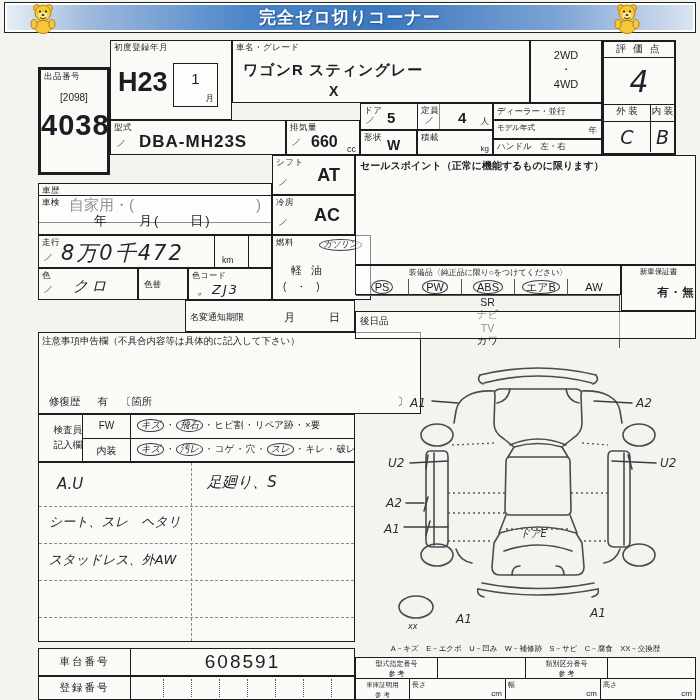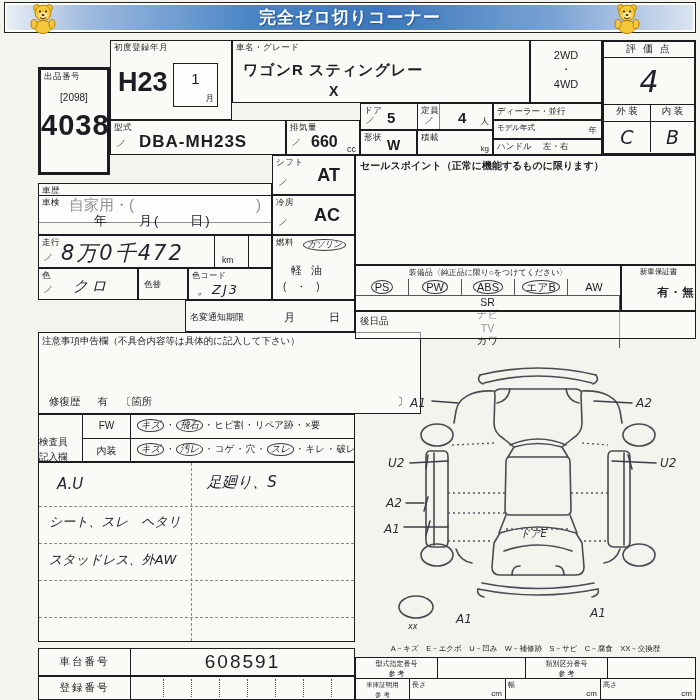--- a/index.html
+++ b/index.html
@@ -89,21 +89,21 @@
   </div>
 
   <div class="bx" style="left:530px;top:40px;width:72px;height:63px;">
     <div style="text-align:center;margin-top:7px;font-size:11px;line-height:1.3;">
       <div>2WD</div>
       <div>・</div>
       <div>4WD</div>
     </div>
   </div>
 
-  <div class="bx" style="left:602px;top:40px;width:94px;height:115px;border-width:2.5px;">
+  <div class="bx" style="left:602px;top:40px;width:74px;height:115px;border-width:2.5px;">
     <div class="cell" style="left:0;top:0;right:0;height:16px;border-bottom:1.6px solid #1b1b20;text-align:center;font-size:10px;letter-spacing:2px;">評 価 点</div>
     <div class="cell ctr hw" style="left:0;top:16px;right:0;height:47px;border-bottom:1.6px solid #1b1b20;font-size:30px;">4</div>
     <div class="cell" style="left:0;top:63px;width:47px;height:17px;border-bottom:1.6px solid #1b1b20;border-right:1.6px solid #1b1b20;text-align:center;font-size:9.5px;">外 装</div>
     <div class="cell" style="left:47px;top:63px;right:0;height:17px;border-bottom:1.6px solid #1b1b20;text-align:center;font-size:9.5px;">内 装</div>
     <div class="cell ctr hw" style="left:0;top:80px;width:47px;height:30px;border-right:1.6px solid #1b1b20;font-size:19px;">C</div>
     <div class="cell ctr hw" style="left:47px;top:80px;right:0;height:30px;font-size:19px;">B</div>
   </div>
 
   <div class="bx" style="left:110px;top:120px;width:176px;height:35px;">
     <span class="lbl">型式</span>
@@ -139,21 +139,21 @@
   </div>
 
   <div class="bx" style="left:493px;top:103px;width:109px;height:17px;">
     <div style="font-size:8.5px;margin:2px 0 0 3px;white-space:nowrap;">ディーラー・並行</div>
   </div>
   <div class="bx" style="left:493px;top:120px;width:109px;height:19px;">
     <div style="font-size:7.5px;margin:2px 0 0 3px;">モデル年式</div>
     <div style="position:absolute;right:4px;bottom:1px;font-size:8.5px;">年</div>
   </div>
   <div class="bx" style="left:493px;top:139px;width:109px;height:16px;">
-    <div style="font-size:8.5px;margin:1px 0 16px 3px;white-space:nowrap;font-family:Liberation Mono, monospace;">
+    <div style="font-size:8.5px;margin:1px 0 16px 3px;white-space:nowrap;">
       <span>ハンドル</span>
       <span style="margin-left:6px;">左・右</span>
     </div>
   </div>
 
   <div class="bx" style="left:38px;top:155px;width:234px;height:40px;margin-top:28px;">
     <span class="lbl">車歴</span>
     <div style="position:absolute;left:30px;top:12px;font-size:15px;">自家用・(</div>
     <div style="position:absolute;right:10px;top:12px;font-size:15px;">)</div>
   </div>
@@ -175,21 +175,21 @@
 
   <div class="bx" style="left:38px;top:235px;width:234px;height:33px;">
     <span class="lbl">走行</span>
     <span class="tickm" style="left:4px;bottom:3px;">ノ</span>
     <div class="hw" style="position:absolute;left:22px;top:3px;font-size:21px;letter-spacing:2px;">8万0千472</div>
     <div style="position:absolute;left:175px;top:0;bottom:0;border-left:1.4px solid #1b1b20;"></div>
     <div style="position:absolute;left:209px;top:0;bottom:0;border-left:1.4px solid #1b1b20;"></div>
     <div style="position:absolute;left:183px;bottom:2px;font-size:8.5px;">km</div>
   </div>
 
-  <div class="bx" style="left:272px;top:235px;width:83px;height:65px;">
+  <div class="bx" style="left:272px;top:235px;width:99px;height:65px;">
     <span class="lbl">燃料</span>
     <div class="hw circ" style="position:absolute;right:8px;top:3px;font-size:8.5px;">ガソリン</div>
     <div style="position:absolute;left:18px;top:27px;font-size:11px;letter-spacing:3px;">軽 油</div>
     <div style="position:absolute;left:10px;top:44px;font-size:10px;">(　・　)</div>
   </div>
 
   <div class="bx" style="left:38px;top:268px;width:100px;height:32px;">
     <span class="lbl">色</span>
     <span class="tickm" style="left:4px;bottom:3px;">ノ</span>
     <div class="hw" style="position:absolute;left:34px;top:8px;font-size:15px;letter-spacing:3px;">クロ</div>
@@ -211,21 +211,21 @@
     <div style="font-size:9.5px;margin:2px 0 0 3px;">注意事項申告欄（不具合内容等は具体的に記入して下さい）</div>
     <div style="position:absolute;left:10px;bottom:4px;font-size:10.5px;">
       <span>修復歴</span>
       <span style="margin-left:14px;">有</span>
       <span style="margin-left:10px;">〔箇所</span>
     </div>
     <div style="position:absolute;right:12px;bottom:4px;font-size:10.5px;">〕</div>
   </div>
 
   <div class="bx" style="left:38px;top:414px;width:317px;height:48px;">
-    <div class="cell" style="left:0;top:0;width:44px;height:48px;border-right:1.4px solid #1b1b20;text-align:left;font-size:9.5px;padding-top:19px;line-height:1.6;">
+    <div class="cell" style="left:0;top:0;width:44px;height:48px;border-right:1.4px solid #1b1b20;text-align:right;font-size:9.5px;padding-top:7px;line-height:1.6;">
       <div>検査員</div>
       <div>記入欄</div>
     </div>
     <div class="cell" style="left:44px;top:0;width:48px;height:24px;border-right:1.4px solid #1b1b20;border-bottom:1.4px solid #1b1b20;text-align:center;font-size:10px;padding-top:5px;">FW</div>
     <div class="cell" style="left:92px;top:0;right:0;height:24px;border-bottom:1.4px solid #1b1b20;font-size:9.5px;padding:4px 0 0 6px;white-space:nowrap;">
       <span class="hw circ">キズ</span><span class="sep">・</span><span class="hw circ">飛石</span><span class="sep">・</span><span>ヒビ割</span><span class="sep">・</span><span>リペア跡</span><span class="sep">・</span><span>×要</span>
     </div>
     <div class="cell" style="left:44px;top:24px;width:48px;height:24px;border-right:1.4px solid #1b1b20;text-align:center;font-size:10px;padding-top:5px;">内装</div>
     <div class="cell" style="left:92px;top:24px;right:0;height:24px;font-size:9.5px;padding:4px 0 0 6px;white-space:nowrap;">
       <span class="hw circ">キズ</span><span class="sep">・</span><span class="hw circ">汚レ</span><span class="sep">・</span><span>コゲ</span><span class="sep">・</span><span>穴</span><span class="sep">・</span><span class="hw circ">スレ</span><span class="sep">・</span><span>キレ</span><span class="sep">・</span><span>破レ</span>
@@ -256,21 +256,21 @@
     <div class="dotv" style="left:208px;"></div>
     <div class="dotv" style="left:236px;"></div>
     <div class="dotv" style="left:264px;"></div>
     <div class="dotv" style="left:292px;"></div>
   </div>
 
   <div class="bx" style="left:355px;top:155px;width:341px;height:110px;">
     <div style="font-size:10px;font-weight:bold;margin:3px 0 0 4px;">セールスポイント（正常に機能するものに限ります）</div>
   </div>
 
-  <div class="bx" style="left:355px;top:265px;width:266px;height:46px;">
+  <div class="bx" style="left:355px;top:265px;width:266px;height:30px;">
     <div style="font-size:8px;text-align:center;margin-top:1px;">装備品〈純正品に限り○をつけてください〉</div>
     <div class="cell" style="left:0;top:13px;right:0;height:17px;border-bottom:1px solid #55555c;display:flex;">
       <div class="ctr" style="flex:1;border-right:1px solid #55555c;font-size:11px;">
           <span class="circ">PS</span>
         </div>
       <div class="ctr" style="flex:1;border-right:1px solid #55555c;font-size:11px;">
           <span class="circ">PW</span>
         </div>
       <div class="ctr" style="flex:1;border-right:1px solid #55555c;font-size:11px;">
           <span class="circ">ABS</span>

